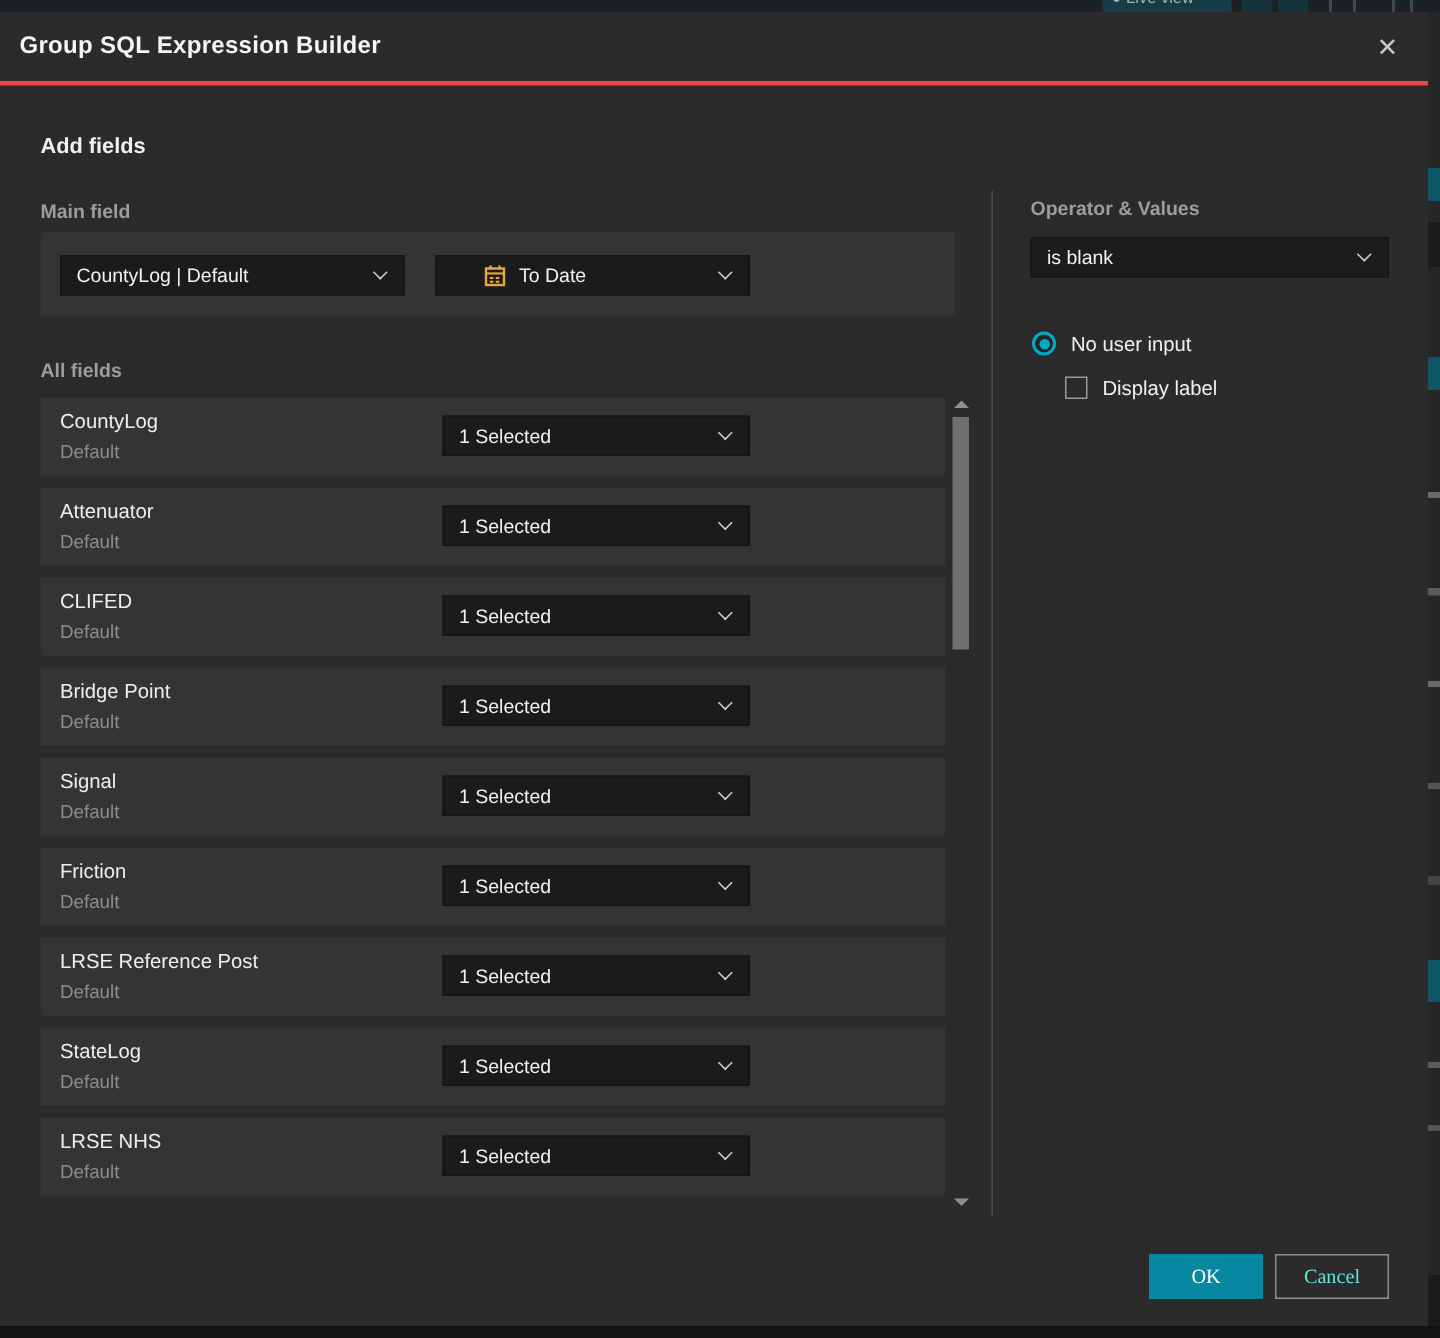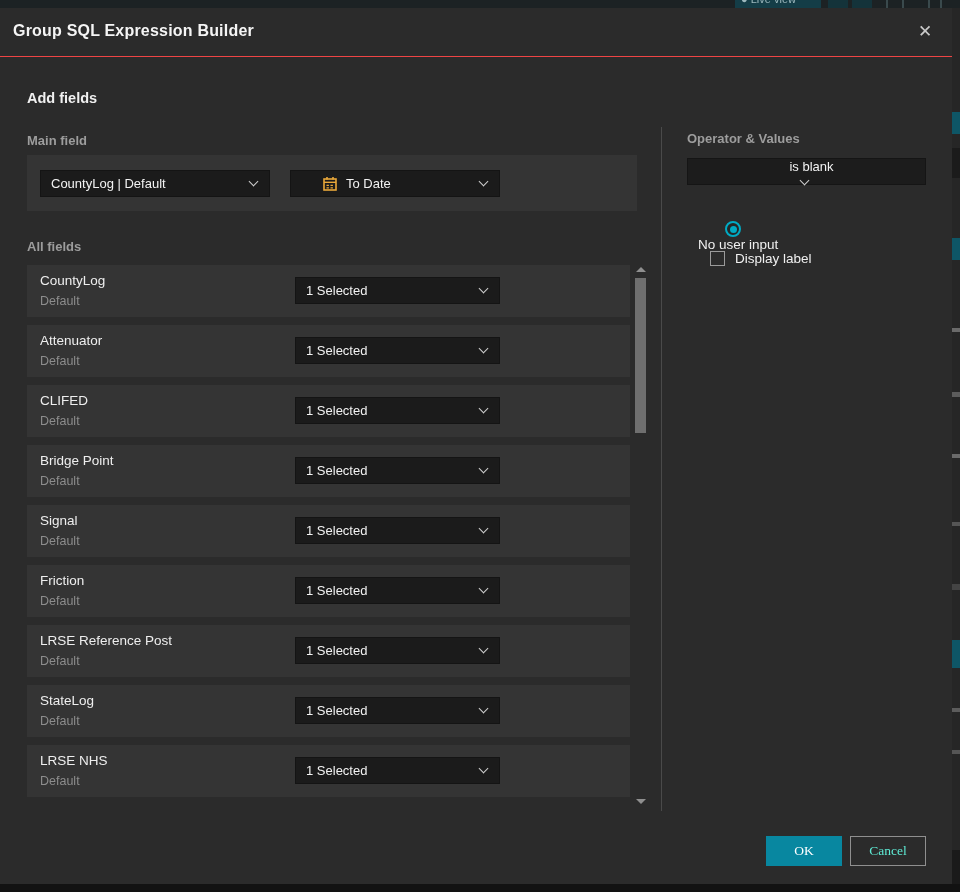--- a/index.html
+++ b/index.html
@@ -12,21 +12,21 @@
   .live-chip { position:absolute; left:735px; top:0; width:86px; height:8px; background:#143d47; overflow:hidden; }
   .live-chip .chip-inner { position:absolute; left:6px; top:-7px; color:#9db9be; font-size:11px; white-space:nowrap; }
   .tb-seg { position:absolute; top:0; height:8px; background:#14333a; }
   .tb-line { position:absolute; top:0; height:8px; width:2px; background:#3a4a4d; }
   .backdrop-right { position:absolute; left:952px; top:8px; width:8px; height:876px; background:#262626; }
   .frag { position:absolute; left:0; width:8px; }
   .backdrop-bottom { position:absolute; left:0; top:884px; width:960px; height:8px; background:#121212; }
 
   
   .dialog { position:absolute; left:0; top:8px; width:952px; height:876px; background:#2b2b2b; }
-  .titlebar { position:absolute; left:0; top:0; width:100%; height:49px; border-bottom:1px solid #ef4444; }
+  .titlebar { position:absolute; left:0; top:0; width:100%; height:49px; border-bottom:3px solid #ef4444; }
   .title { position:absolute; left:13px; top:14px; color:#f5f5f5; font-size:16px; font-weight:700; letter-spacing:.2px; }
   .close-x { position:absolute; right:14px; top:11px; width:26px; height:26px; color:#c9c9c9;
              font-size:17px; line-height:26px; text-align:center; cursor:pointer; }
 
   .sec-strong { position:absolute; color:#f0f0f0; font-size:14.5px; font-weight:700; }
   .sec-label  { position:absolute; color:#9d9d9d; font-size:13px; font-weight:700; }
 
   
   .main-box { position:absolute; left:27px; top:147px; width:610px; height:56px; background:#343434; }
   .select { position:absolute; height:27px; background:#1b1b1b; border:1px solid #141414;
@@ -45,22 +45,22 @@
 
   
   .sb-arrow-up, .sb-arrow-down { position:absolute; left:636px; width:0; height:0;
       border-left:5px solid transparent; border-right:5px solid transparent; }
   .sb-arrow-up   { top:259px; border-bottom:5px solid #8f8f8f; }
   .sb-arrow-down { top:791px; border-top:5px solid #8f8f8f; }
   .sb-thumb { position:absolute; left:635px; top:270px; width:11px; height:155px; background:#6f6f6f; }
 
   
   .v-divider { position:absolute; left:661px; top:119px; width:1px; height:684px; background:#4a4a4a; }
-  .op-select { left:687px; top:150px; width:239px; background:#1c1c1c; border:1px solid #151515;flex-direction:column; }
-  .radio-row { position:absolute; left:688px; top:213px; display:flex; align-items:center;flex-direction:column; }
+  .op-select { left:687px; top:150px; width:239px; background:#1c1c1c; border:1px solid #151515; }
+  .radio-row { position:absolute; left:688px; top:213px; display:flex; align-items:center; }
   .radio { width:16px; height:16px; border-radius:50%; border:2px solid #00abc4; background:#262626;
            display:flex; align-items:center; justify-content:center; cursor:pointer; flex:none; }
   .radio-dot { width:7px; height:7px; border-radius:50%; background:#00abc4; }
   .radio-label { margin-left:10px; color:#f0f0f0; font-size:13.5px; }
   .check-row { position:absolute; left:710px; top:243px; display:flex; align-items:center; }
   .checkbox { width:15px; height:15px; border:1.5px solid #9a9a9a; background:transparent; cursor:pointer; flex:none; }
   .check-label { margin-left:10px; color:#f0f0f0; font-size:13.5px; }
 
   
   .btn { position:absolute; top:828px; width:76px; height:30px; font-size:13.5px; text-align:center;

